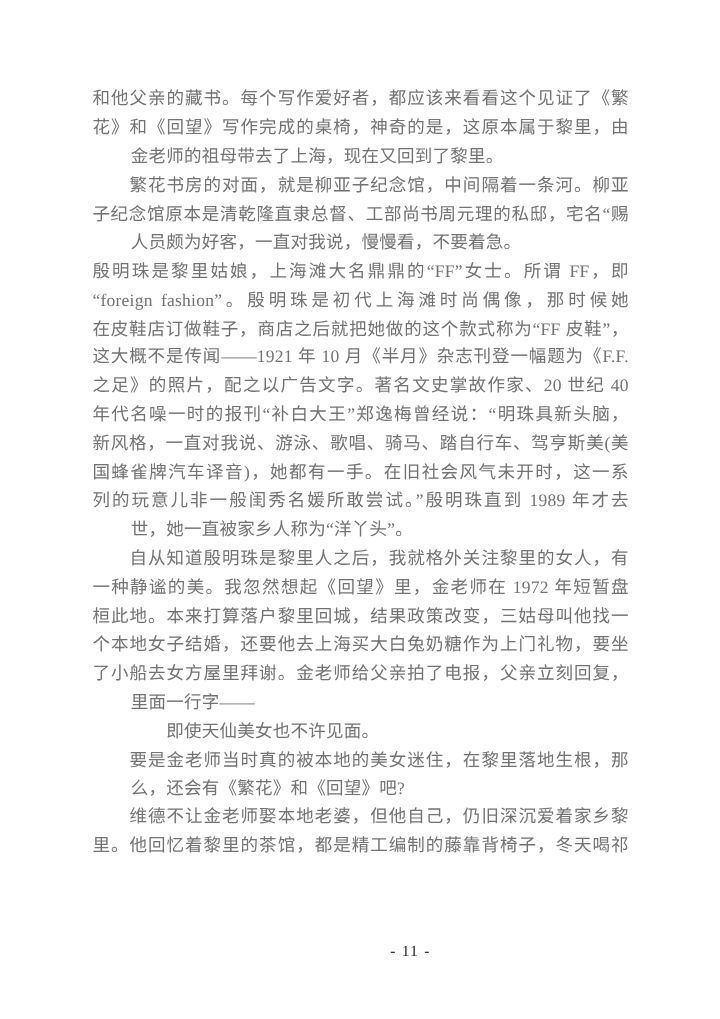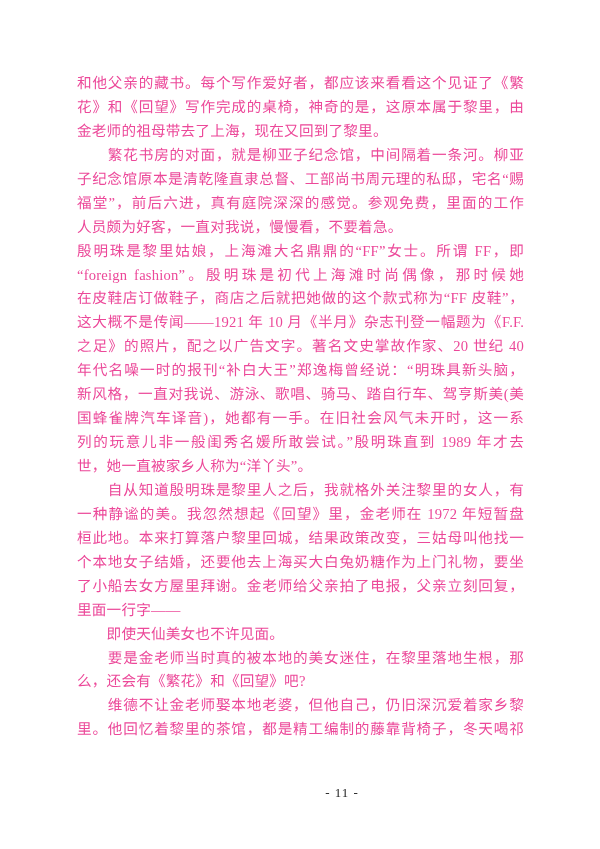--- a/index.html
+++ b/index.html
@@ -32,44 +32,44 @@
     height: 23.95px;
     line-height: 23.95px;
     text-align: justify;
     text-align-last: justify;
     overflow: hidden;
     white-space: pre-wrap;
   }
   .line.short {
     text-align: center;
     text-align-last: left;
+    margin-left: 32px;
   }
   .page-footer {
     position: absolute;
     left: 0;
     top: 785px;
     width: 600px;
     text-align: center;
     color: #1f1f1f;
     font-size: 13px;
     letter-spacing: 1px;
     margin-left: 42px;
   }
 </style>
 </head>
 <body>
 
 <main class="page" style="background: rgb(255, 255, 255);">
-  <section class="text-block" style="color: #ec4899;">
+  <section class="text-block" style="color: #737373;">
       <div class="line">和他父亲的藏书。每个写作爱好者，都应该来看看这个见证了《繁</div>
       <div class="line">花》和《回望》写作完成的桌椅，神奇的是，这原本属于黎里，由</div>
       <div class="line short">金老师的祖母带去了上海，现在又回到了黎里。</div>
       <div class="line">　　繁花书房的对面，就是柳亚子纪念馆，中间隔着一条河。柳亚</div>
       <div class="line">子纪念馆原本是清乾隆直隶总督、工部尚书周元理的私邸，宅名“赐</div>
-      <div class="line">福堂”，前后六进，真有庭院深深的感觉。参观免费，里面的工作</div>
       <div class="line short">人员颇为好客，一直对我说，慢慢看，不要着急。</div>
       <div class="line">殷明珠是黎里姑娘，上海滩大名鼎鼎的“FF”女士。所谓 FF，即</div>
       <div class="line">“foreign fashion”。殷明珠是初代上海滩时尚偶像，那时候她</div>
       <div class="line">在皮鞋店订做鞋子，商店之后就把她做的这个款式称为“FF 皮鞋”，</div>
       <div class="line">这大概不是传闻——1921 年 10 月《半月》杂志刊登一幅题为《F.F.</div>
       <div class="line">之足》的照片，配之以广告文字。著名文史掌故作家、20 世纪 40</div>
       <div class="line">年代名噪一时的报刊“补白大王”郑逸梅曾经说：“明珠具新头脑，</div>
       <div class="line">新风格，一直对我说、游泳、歌唱、骑马、踏自行车、驾亨斯美(美</div>
       <div class="line">国蜂雀牌汽车译音)，她都有一手。在旧社会风气未开时，这一系</div>
       <div class="line">列的玩意儿非一般闺秀名媛所敢尝试。”殷明珠直到 1989 年才去</div>

